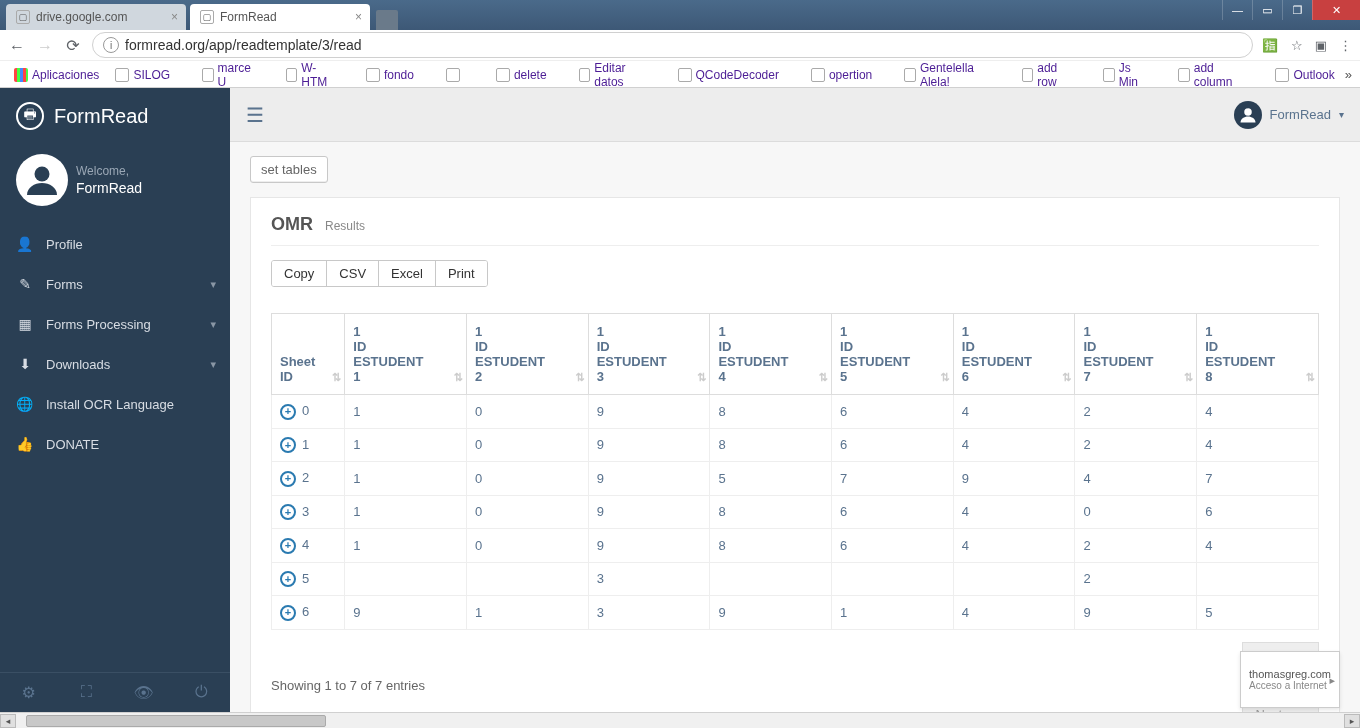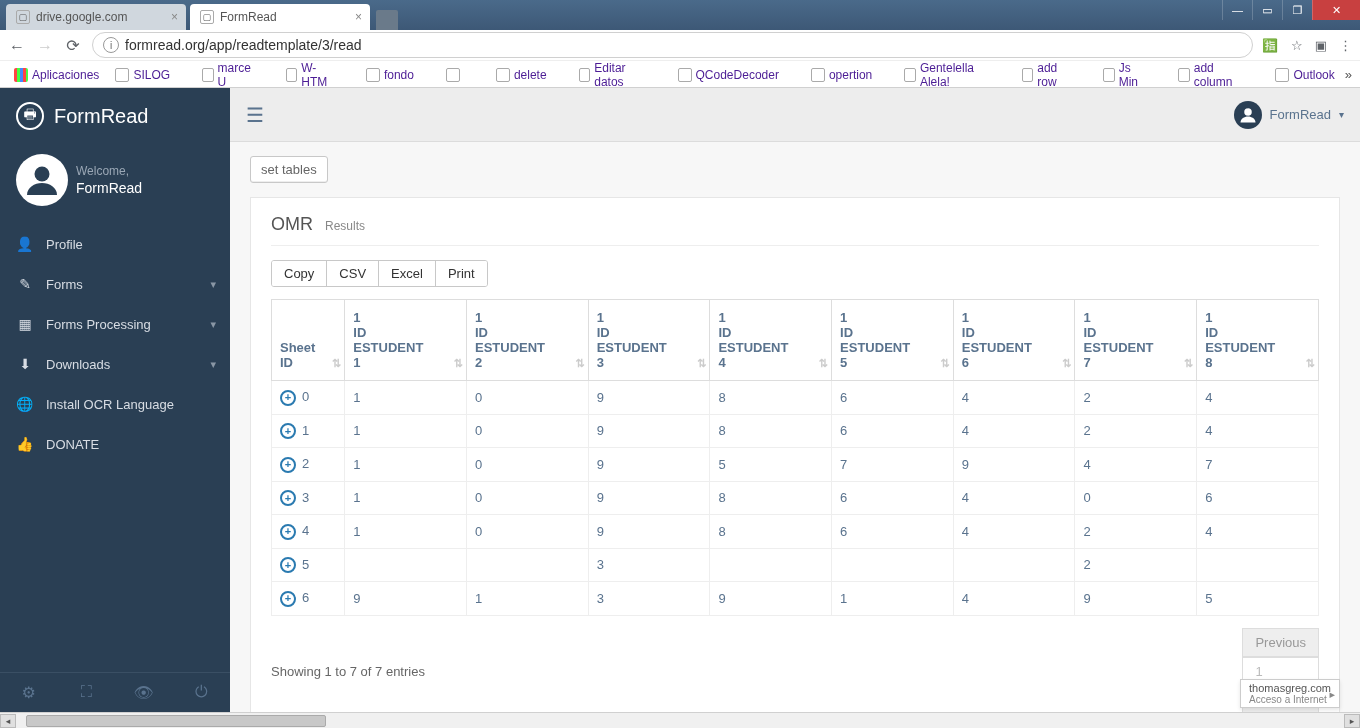--- a/index.html
+++ b/index.html
@@ -49,42 +49,42 @@
   .topbar { height: 54px; background: #ededed; border-bottom: 1px solid #dcdcdc; display: flex; align-items: center; padding: 0 16px; justify-content: space-between; }
   .hamb { font-size: 20px; color: #5A738E; }
   .topuser { display:flex; align-items:center; gap:8px; color:#5A738E; font-size:13px;}
   .topuser .av { width: 28px; height: 28px; border-radius: 50%; background: #2a3f54; display:flex; align-items:center; justify-content:center;}
   .topuser .av svg { width:18px; height:18px;}
   
   .content { padding: 14px 20px; }
   .set-tables-btn { background:#fff; border:1px solid #c8c8c8; color:#666; padding: 5px 10px; font-size:13px; border-radius:3px; box-shadow: inset 0 -1px 0 #eee;}
   .panel { background: #fff; border: 1px solid #e6e6e6; margin-top: 14px; padding: 16px 20px 20px; }
   .panel-head { display: flex; align-items: baseline; gap: 12px; padding-bottom: 10px; border-bottom: 1px solid #eee; margin-bottom: 14px; }
-  .panel-head h2 { font-size: 18px; font-weight: 400; color: #555; }
+  .panel-head h2 { font-size: 18px; font-weight: 700; color: #555; }
   .panel-head small { font-size: 12px; color: #888; }
   
-  .dt-top { display: flex; justify-content: space-between; align-items: center; margin-bottom: 12px; }
+  .dt-top { display: flex; justify-content: space-between; align-items: center; margin-bottom: 26px; }
   .dt-btns { display: flex; border: 1px solid #c8c8c8; border-radius: 3px; overflow: hidden; }
   .dt-btns button { background: #fff; border: none; border-right: 1px solid #c8c8c8; padding: 5px 12px; font-size: 13px; color: #333; }
   .dt-btns button:last-child { border-right: none; }
   .search { display: flex; gap: 6px; align-items:center; font-size:13px; color:#555;}
   .search input { border: 1px solid #ccc; height: 24px; width: 160px; padding: 0 6px; }
   
   table.dt { width: 100%; border-collapse: collapse; border: 1px solid #ddd; font-size: 13px; }
   table.dt th { text-align: left; padding: 10px 8px; border: 1px solid #ddd; background: #fff; color:#5A738E; font-weight:bold; vertical-align: bottom; position:relative;}
   table.dt th .sort { position:absolute; right:6px; bottom:10px; color:#ccc; font-size:11px; letter-spacing:-3px;}
   table.dt td { padding: 8px; border: 1px solid #eee; color: #5A738E; }
   .expand { width:16px; height:16px; border-radius:50%; background:#fff; border:2px solid #2a7ab0; color:#2a7ab0; display:inline-flex; align-items:center; justify-content:center; font-size:11px; font-weight:bold; margin-right:6px; line-height:1;}
   
   .dt-bottom { display:flex; justify-content:space-between; align-items:center; margin-top:12px; font-size:13px; color:#666;}
   .pager { display:flex; gap:0;flex-direction:column; }
   .pager span { padding: 6px 12px; border:1px solid #ddd; background:#eee; color:#999; margin-left:-1px;}
   .pager span.num { background:#fff; color:#bbb;}
   
-  .tooltip-box { position:absolute; right:20px; bottom:4px; background:#fff; border:1px solid #ccc; padding:2px 8px; font-size:11px; color:#555; box-shadow:0 2px 4px rgba(0,0,0,0.1);}
+  .tooltip-box { position:absolute; right:20px; bottom:4px; background:#fff; border:1px solid #ccc; padding:16px 8px; font-size:11px; color:#555; box-shadow:0 2px 4px rgba(0,0,0,0.1);}
   .tooltip-box .sub { color:#888; font-size:10px;}
   .tooltip-box .arr { position:absolute; right:4px; top:50%; transform:translateY(-50%); color:#888;}
   
   .hscroll { position:absolute; left:0; right:0; bottom:0; height:16px; background:#f0f0f0; border-top:1px solid #d0d0d0; display:flex; align-items:center;}
   .hscroll .track { flex:1; height:14px; position:relative;}
   .hscroll .thumb { position:absolute; left:10px; width:300px; height:12px; background:#c8c8c8; border:1px solid #aaa; border-radius:2px; top:1px;}
   .hscroll .arrbtn { width:16px; height:14px; background:#e0e0e0; border:1px solid #bbb; display:flex; align-items:center; justify-content:center; font-size:9px; color:#555;}
 </style>
 </head>
 <body>

